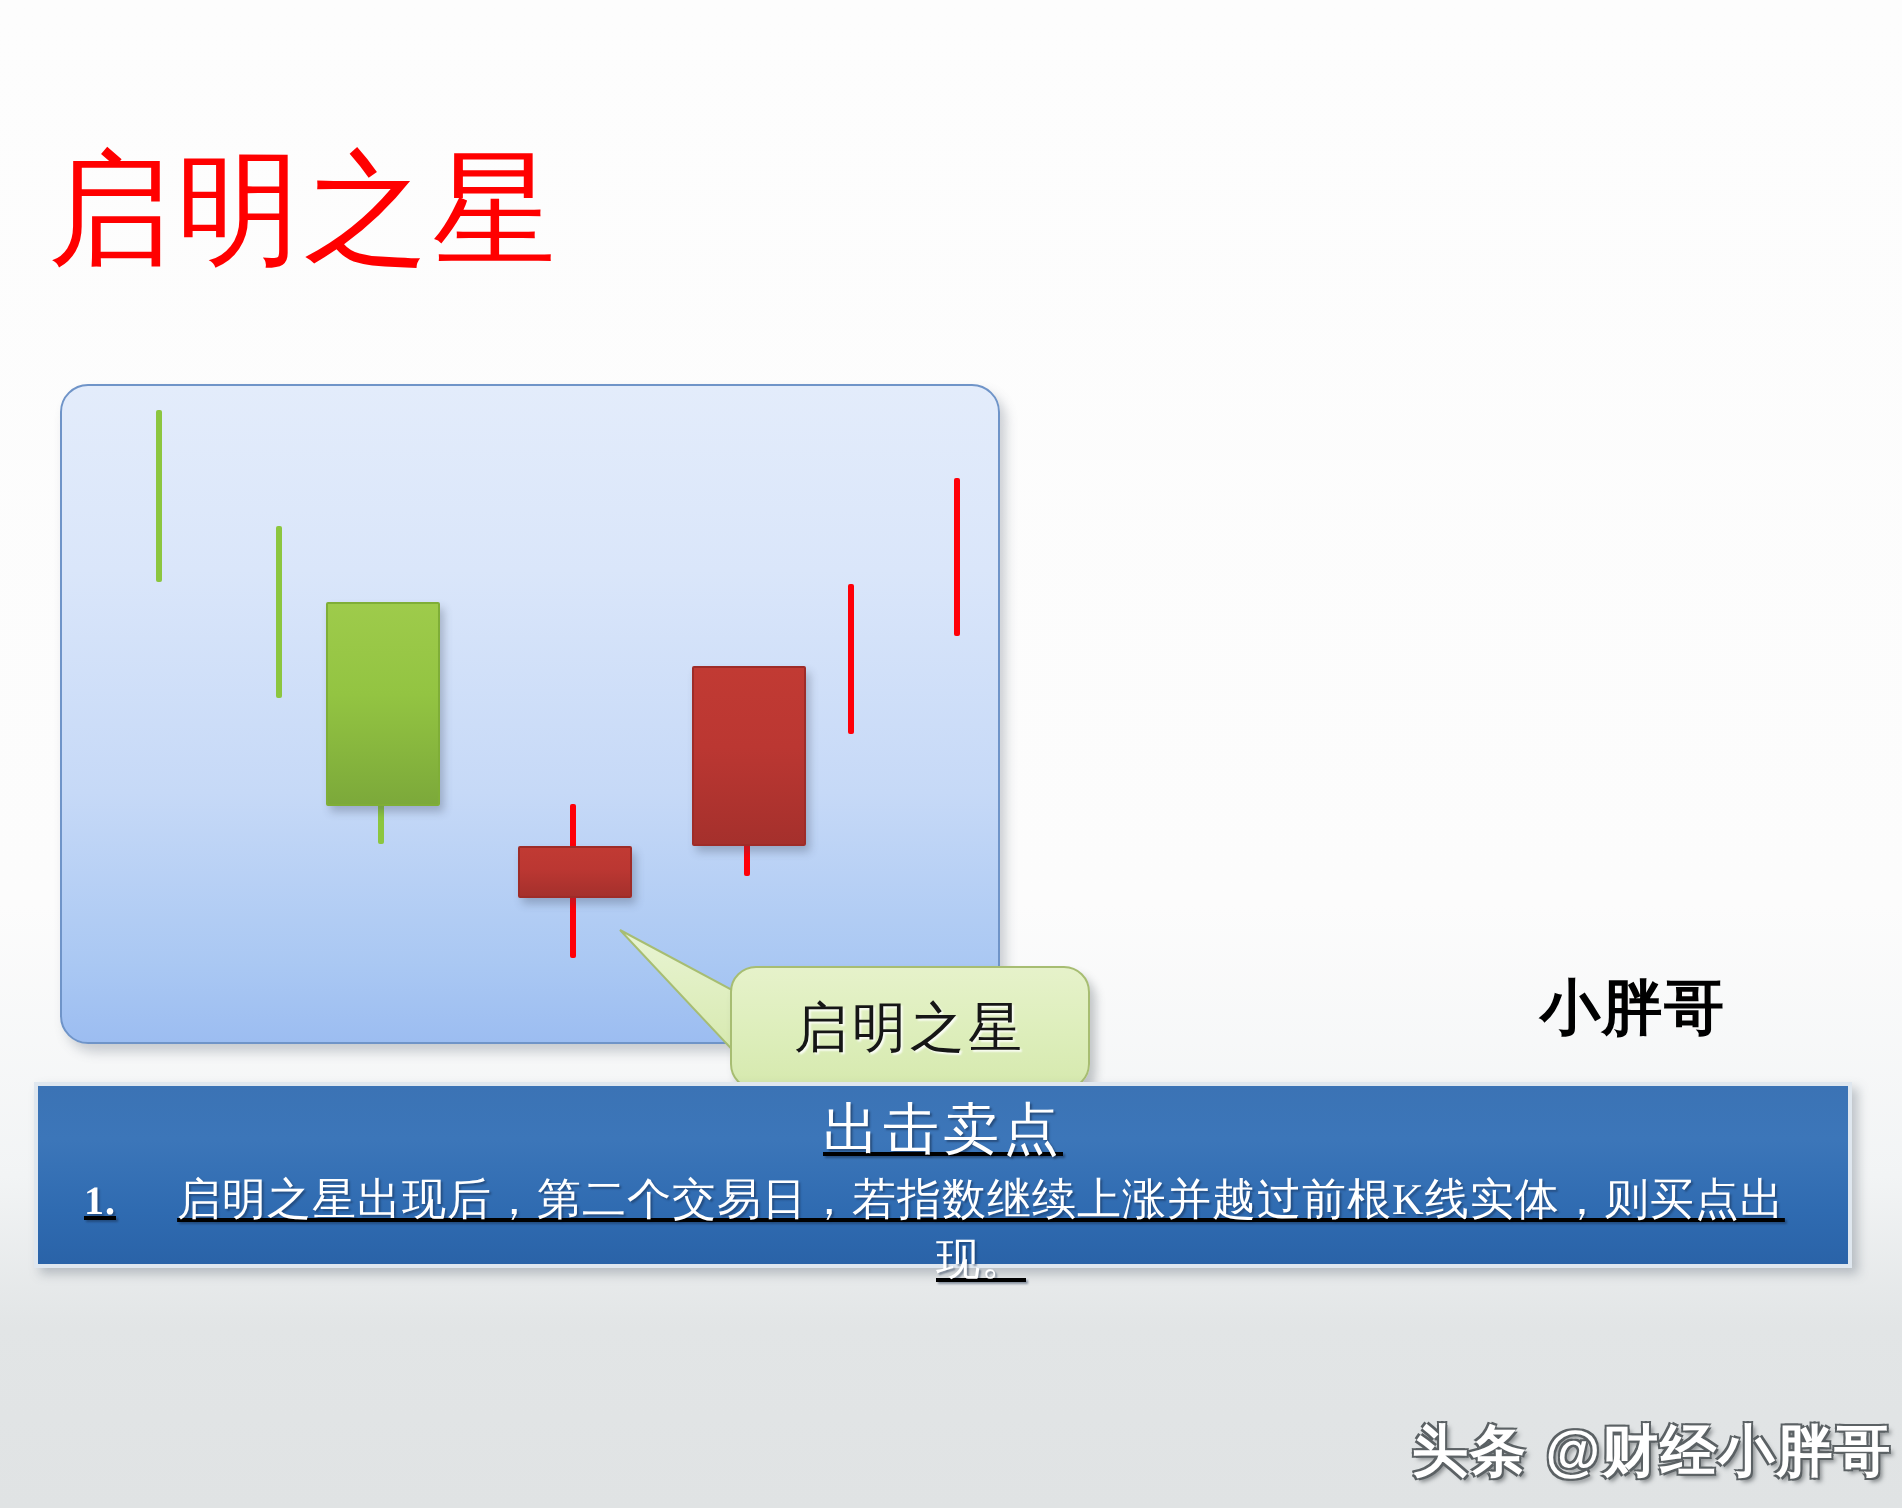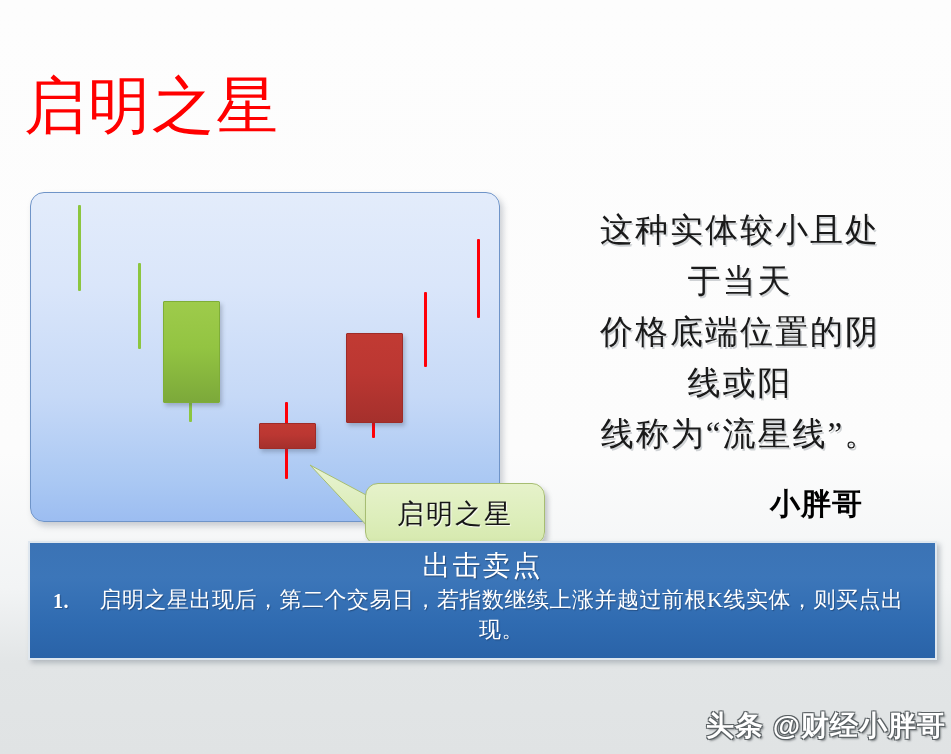--- a/index.html
+++ b/index.html
@@ -139,29 +139,30 @@
     font-size: 30px;
     font-weight: bold;
     color: #000000;
     letter-spacing: 1px;
     white-space: nowrap;
   }
 
   
   #bottom-panel {
     position: absolute;
-    left: 28px;
+    left: 17px;
     top: 541px;
     width: 909px;
-    height: 119px;
+    height: 93px;
     border: 2px solid #dfe7ef;
     background: linear-gradient(180deg, #3b73b5 0%, #3c76b9 30%, #2f6bb1 70%, #2a63a8 100%);
     box-shadow: 3px 3px 5px rgba(90,100,115,0.35);
     box-sizing: border-box;
     padding: 6px 14px 0 14px;
+    text-decoration: underline;
   }
   #panel-heading {
     font-family: "Liberation Serif", "DejaVu Serif", serif;
     font-size: 28px;
     line-height: 34px;
     color: #ffffff;
     letter-spacing: 2px;
     text-shadow: 1px 1px 1px rgba(20,40,70,0.5);
     white-space: nowrap;
   }
@@ -239,27 +240,20 @@
           <stop offset="100%" stop-color="#d6e9ae"></stop>
         </linearGradient>
       </defs>
       <polygon points="10,10 96,56 70,74" fill="url(#ptrGrad)" stroke="#a7bd72" stroke-width="1"></polygon>
     </svg>
     <div id="callout-box">
       <span id="callout-label">启明之星</span>
     </div>
   </div>
 
-  <div id="description">
-      <div class="line">这种实体较小且处</div>
-      <div class="line">于当天</div>
-      <div class="line">价格底端位置的阴</div>
-      <div class="line">线或阳</div>
-      <div class="line">线称为“流星线”。</div>
-    </div>
 
   <div id="signature">小胖哥</div>
 
   <div id="bottom-panel">
     <div id="panel-heading">出击卖点</div>
     <ul id="panel-list">
         <li>
           <span class="num">1.</span>
           <span class="txt">启明之星出现后，第二个交易日，若指数继续上涨并越过前根K线实体，则买点出现。</span>
         </li>

